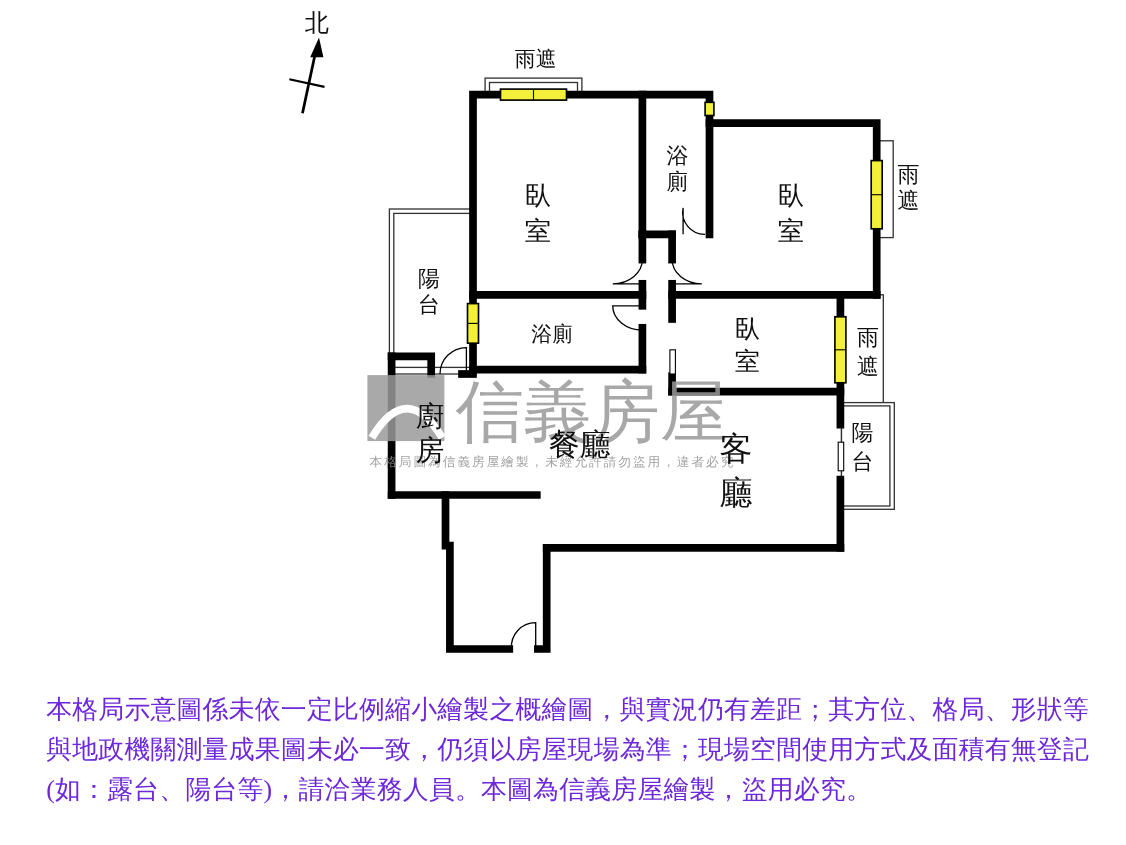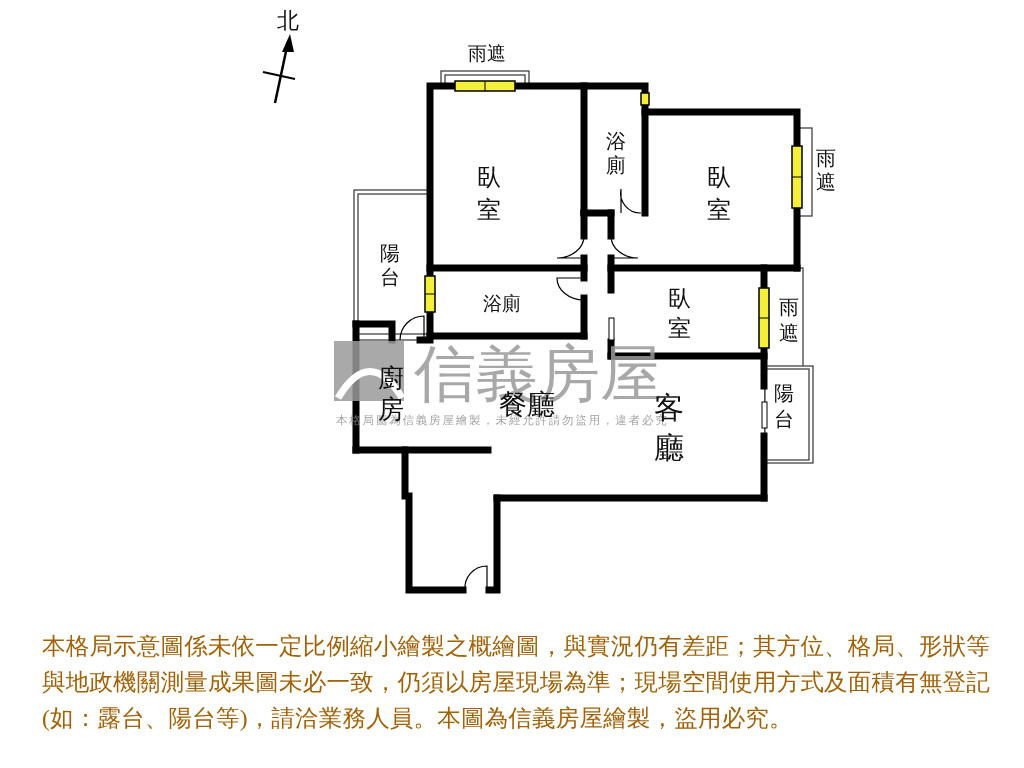--- a/index.html
+++ b/index.html
@@ -8,21 +8,21 @@
     #plan { position: absolute; left: 0; top: 0; width: 1024px; height: 620px; }
     .wall { fill: none; stroke: #000; stroke-width: 7; stroke-linejoin: miter; stroke-linecap: square; }
     .balc { fill: #fff; stroke: #333; stroke-width: 1.2; }
     .win { fill: #f3ef3a; stroke: #000; stroke-width: 1.5; }
     .door { fill: none; stroke: #000; stroke-width: 1.2; }
     .room-label { font-family: "DejaVu Serif", "Liberation Serif", serif; fill: #111; }
     .wm-big { font-family: "DejaVu Sans", "Liberation Sans", sans-serif; fill: #9a9a9a; opacity: 0.85; }
     .wm-small { font-family: "DejaVu Sans", "Liberation Sans", sans-serif; fill: #8a8a8a; opacity: 0.8; }
     .disclaimer { position: absolute; left: 42px; top: 628px; width: 950px;
                   font-family: "Liberation Serif", "DejaVu Serif", serif;
-                  font-size: 23.5px; line-height: 36px; color: #a16207; letter-spacing: 0.2px; }
+                  font-size: 23.5px; line-height: 36px; color: #6d28d9; letter-spacing: 0.2px; }
   </style>
 </head>
 <body>
 
 <svg id="plan" viewBox="0 0 1024 620" xmlns="http://www.w3.org/2000/svg">
 
   <g>
     <text x="277" y="28" font-size="22" class="room-label">北</text>
     <g>
       <line x1="275" y1="103" x2="288" y2="42" stroke="#000" stroke-width="2.5"></line>

